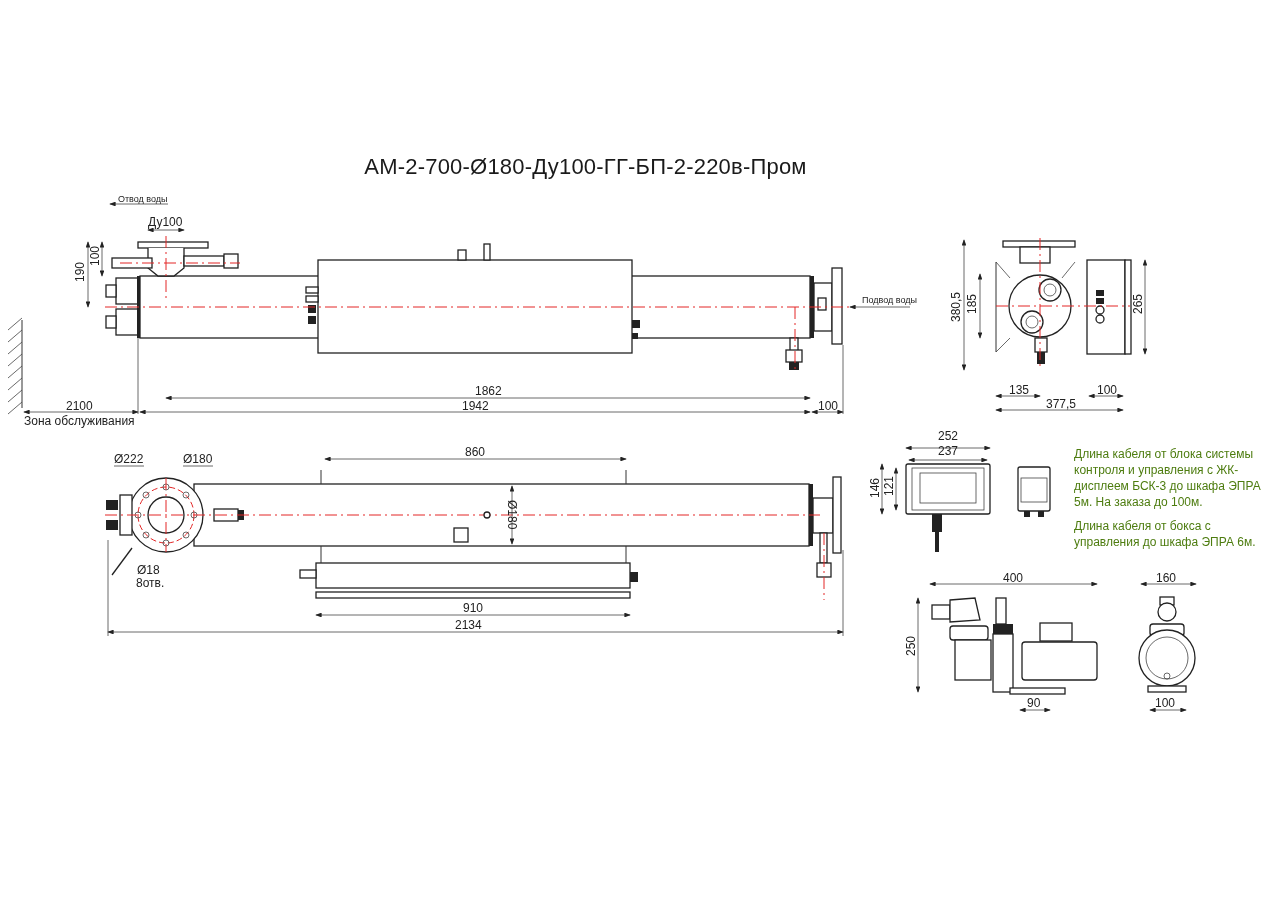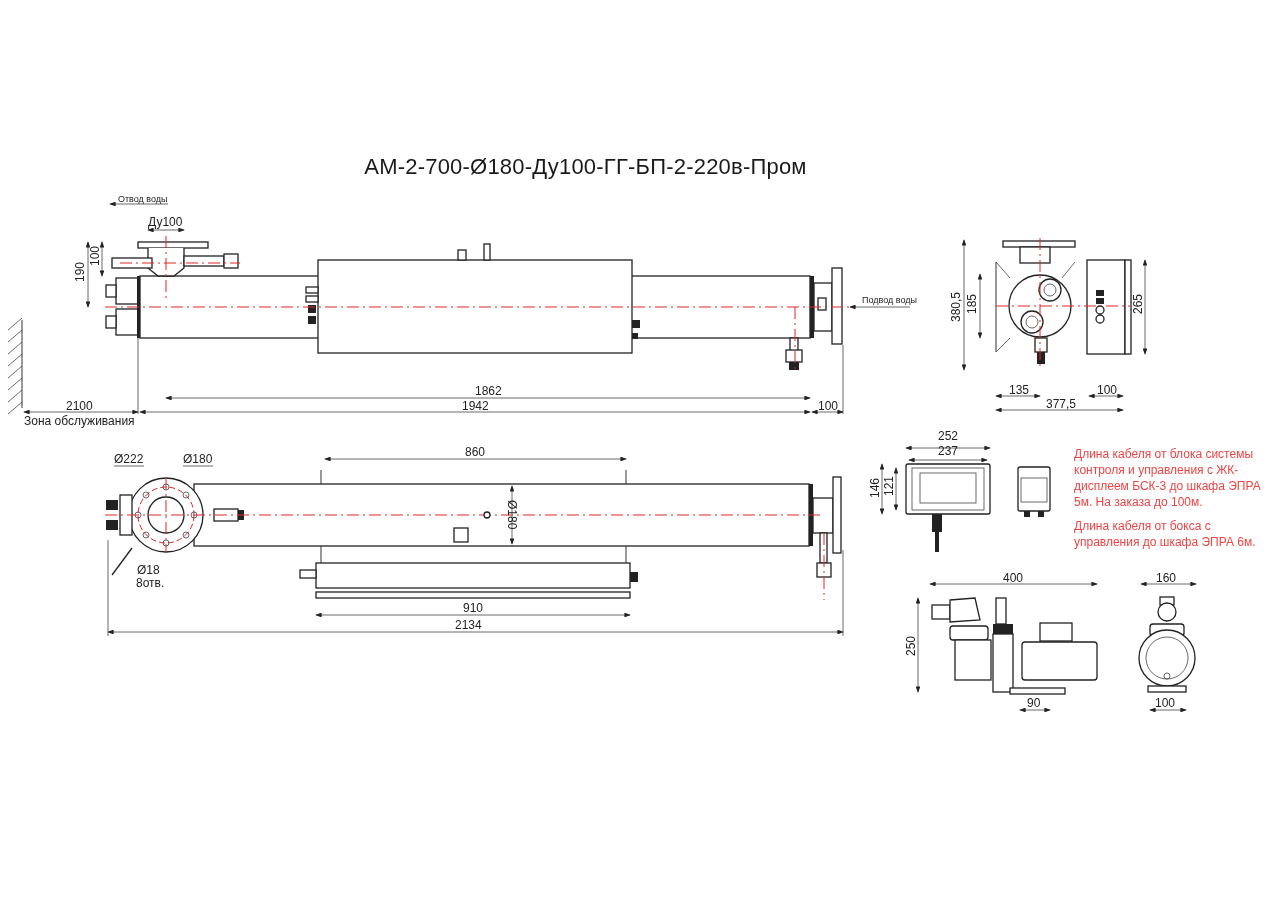--- a/index.html
+++ b/index.html
@@ -3,21 +3,21 @@
 <meta charset="utf-8">
 <style>
   html, body { margin:0; padding:0; background:#ffffff; }
   body { width:1273px; height:900px; position:relative; overflow:hidden;
          font-family:"Liberation Sans", sans-serif; color:#222; }
   #drawing { position:absolute; left:0; top:0; width:1273px; height:900px; }
   .title { position:absolute; left:0; width:1171px; top:154px; text-align:center;
            font-size:22px; color:#1a1a1a; letter-spacing:0.2px; }
   .dim { font-family:"Liberation Sans", sans-serif; font-size:12px; fill:#222; }
   .dim-s { font-family:"Liberation Sans", sans-serif; font-size:9px; fill:#222; }
-  .note { position:absolute; left:1074px; font-size:12px; line-height:16px; color:#ef4444; width:200px; }
+  .note { position:absolute; left:1074px; font-size:12px; line-height:16px; color:#4d7c0f; width:200px; }
   .ln { stroke:#333; stroke-width:1; fill:none; }
   .lnb { stroke:#222; stroke-width:1.3; fill:#fff; }
   .thin { stroke:#444; stroke-width:0.8; fill:none; }
   .axis { stroke:#e32626; stroke-width:1; stroke-dasharray:12 4 2 4; fill:none; }
   .dark { fill:#222; }
 </style>
 </head>
 <body>
 
 <div class="title">АМ-2-700-Ø180-Ду100-ГГ-БП-2-220в-Пром</div>

